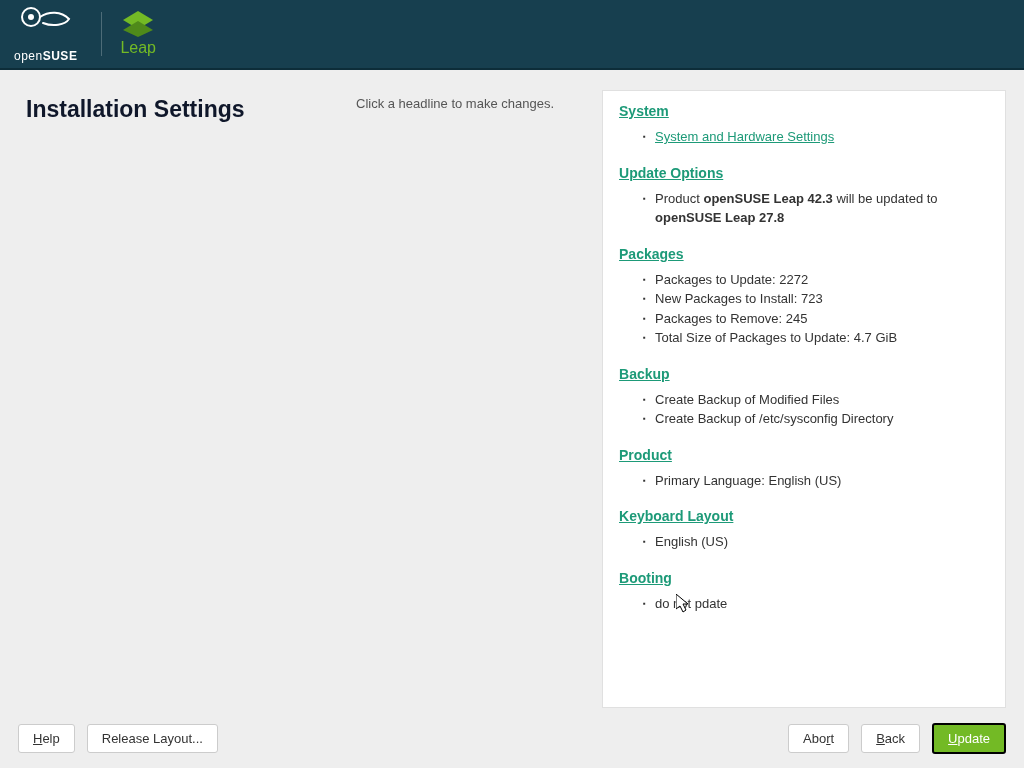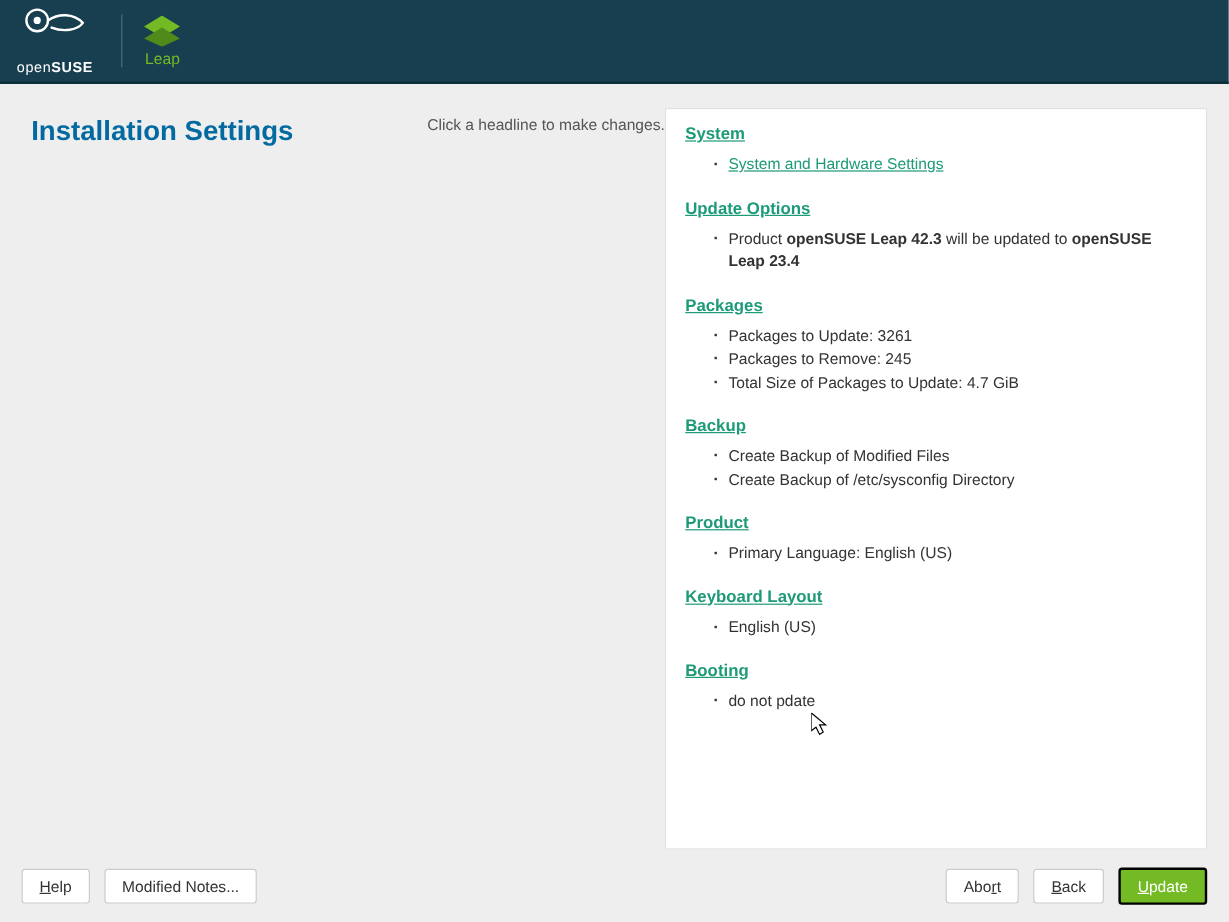--- a/index.html
+++ b/index.html
@@ -43,55 +43,56 @@
       background: #4d6c78;
       margin: 0 18px 0 24px;
     }
     .logo-leap {
       display: flex;
       flex-direction: column;
       align-items: center;
     }
     .leap-text {
       color: #73ba25;
-      font-size: 13px;
+      font-size: 16px;
       margin-top: 2px;
     }
     .content {
       display: flex;
       padding: 20px 18px 0 26px;
       height: calc(100% - 70px - 60px);
     }
     .left-col {
       width: 330px;
       flex-shrink: 0;
     }
     .page-title {
       font-size: 23px;
       font-weight: bold;
-      color: #0369a1;
+      color: #0f172a;
       margin-top: 6px;
     }
     .right-col {
       flex: 1;
       display: flex;
       flex-direction: row;
     }
     .hint {
       color: #555;
       font-size: 13px;
       margin-bottom: 8px;
       margin-top: 6px;
     }
     .panel {
       background: #fff;
       flex: 1;
       padding: 12px 16px;
       border: 1px solid #e0e0e0;
       overflow: auto;
+      margin-left: 48px;
     }
     .section-head {
       color: #1d9a78;
       font-weight: bold;
       text-decoration: underline;
       font-size: 14px;
       margin-top: 12px;
       margin-bottom: 8px;
       display: inline-block;
       cursor: pointer;
@@ -191,27 +192,28 @@
       <a class="section-head">System</a>
       <div class="sub-list">
         <div class="item">
           <span class="sublink">System and Hardware Settings</span>
         </div>
       </div>
 
       <a class="section-head">Update Options</a>
       <div class="sub-list">
         <div class="item">
-          <span>Product </span><span class="bold">openSUSE Leap 42.3</span><span> will be updated to </span><span class="bold">openSUSE Leap 23.4</span>
+          <span>Product </span><span class="bold">openSUSE Leap 42.3</span><span> will be updated to </span><span class="bold">openSUSE Leap 27.8</span>
         </div>
       </div>
 
       <a class="section-head">Packages</a>
       <div class="sub-list">
-        <div class="item">Packages to Update: 3261</div>
+        <div class="item">Packages to Update: 2272</div>
+        <div class="item">New Packages to Install: 723</div>
         <div class="item">Packages to Remove: 245</div>
         <div class="item">Total Size of Packages to Update: 4.7 GiB</div>
       </div>
 
       <a class="section-head">Backup</a>
       <div class="sub-list">
         <div class="item">Create Backup of Modified Files</div>
         <div class="item">Create Backup of /etc/sysconfig Directory</div>
       </div>
 
@@ -229,21 +231,21 @@
       <div class="sub-list">
         <div class="item">do not pdate</div>
       </div>
 
     </div>
   </div>
 </div>
 
 <div class="footer">
   <button class="btn"><span class="u">H</span><span>elp</span></button>
-  <button class="btn">Modified Notes...</button>
+  <button class="btn">Release Layout...</button>
   <div class="spacer"></div>
   <button class="btn">Abo<span class="u">r</span>t</button>
   <button class="btn"><span class="u">B</span><span>ack</span></button>
   <button class="btn btn-primary"><span class="u">U</span><span>pdate</span></button>
 </div>
 
 <svg class="cursor" width="16" height="20" viewBox="0 0 16 20">
   <path d="M0 0 L0 15 L4 12 L7 18 L10 16 L7 10 L12 10 Z" fill="#fff" stroke="#000" stroke-width="1"></path>
 </svg>
 

